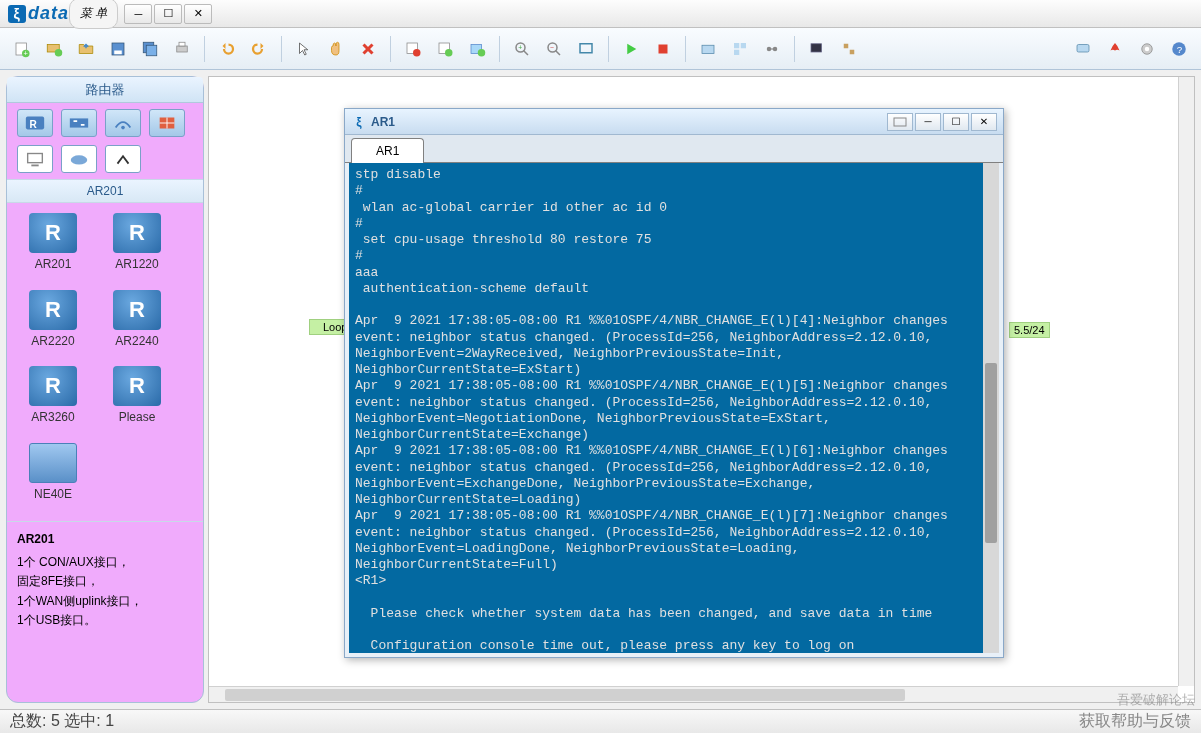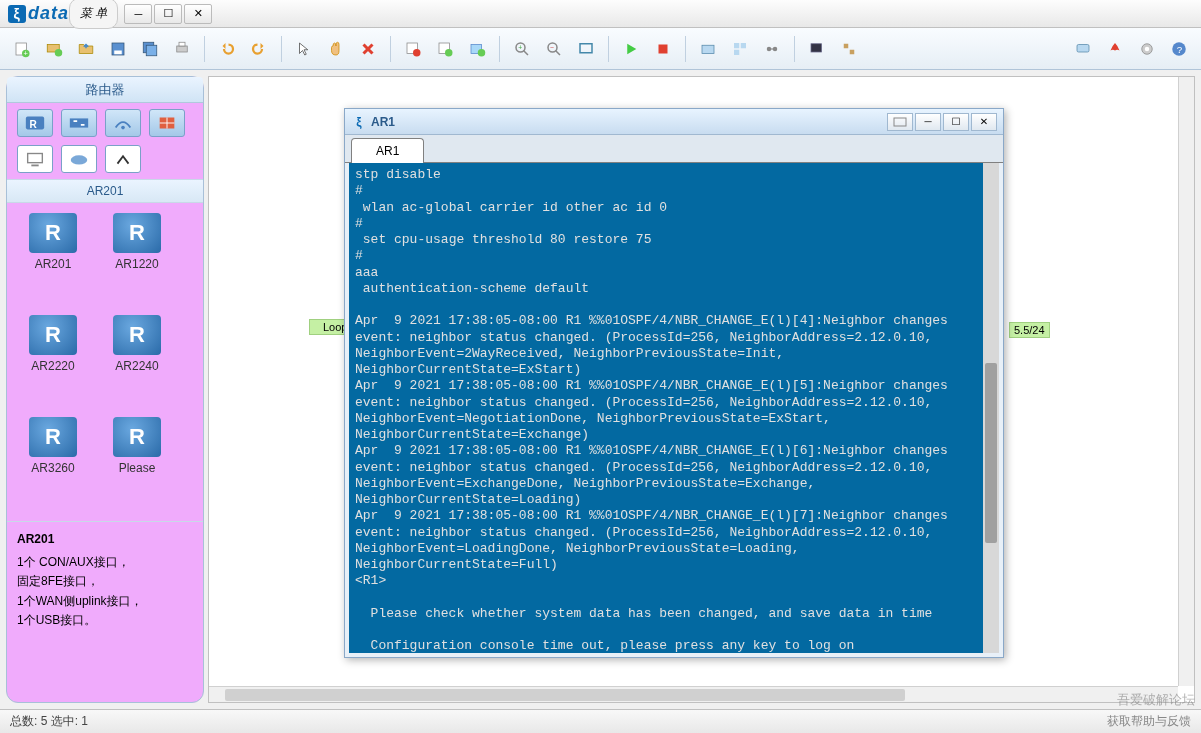--- a/index.html
+++ b/index.html
@@ -49,21 +49,21 @@
 .twin-title .ticon { width: 16px; height: 16px; margin-right: 4px; display:flex; align-items:center; justify-content:center; color:#0b6ab3; font-weight:bold; }
 .twin-title .ttext { color: #2a5a8a; font-weight: bold; flex: 1; }
 .twin-controls { display: flex; gap: 2px; }
 .twin-btn { width: 26px; height: 18px; border: 1px solid #a0b8d0; background: linear-gradient(#fff,#e0e8f0); display: flex; align-items: center; justify-content: center; cursor: pointer; font-size: 10px; }
 .twin-tabs { height: 28px; background: #e0e8f0; display: flex; align-items: flex-end; padding: 0 6px; border-bottom: 1px solid #808080; }
 .twin-tab { padding: 5px 24px; background: #fff; border: 1px solid #808080; border-bottom: none; border-radius: 4px 4px 0 0; margin-bottom: -1px; cursor: pointer; }
 .term-body { position: absolute; top: 54px; left: 4px; right: 4px; bottom: 4px; background: #0369a1; color: #e0e0e0; font-family: "Courier New", monospace; font-size: 13px; padding: 4px 20px 4px 6px; overflow: hidden; white-space: pre-wrap; line-height: 1.25; }
 .term-scroll { position: absolute; right: 0; top: 0; bottom: 0; width: 16px; background: #d8d8d8; }
 .term-thumb { position: absolute; top: 200px; left: 2px; width: 12px; height: 180px; background: #a0a0a0; border-radius: 2px; }
 
-.statusbar { height: 24px; background: linear-gradient(#f8f8f8,#e8e8e8); border-top: 1px solid #c0c0c0; display: flex; align-items: center; padding: 0 10px; font-size: 12px; color: #444; }
+.statusbar { height: 24px; background: linear-gradient(#f8f8f8,#e8e8e8); border-top: 1px solid #c0c0c0; display: flex; align-items: center; padding: 0 10px; font-size: 16px; color: #444; }
 .status-right { margin-left: auto; color: #888; font-family: Liberation Mono, monospace; }
 
 .watermark { position: absolute; right: 6px; bottom: 24px; color: rgba(128,128,128,0.6); font-size: 13px; pointer-events: none; }
 </style>
 </head>
 <body>
 
 <div class="titlebar">
   <div class="logo">
     <span class="logo-icon">ξ</span>
@@ -331,20 +331,26 @@
             <div class="dev-icon">
               <div class="router-icon">R</div>
             </div>
             <div class="device-label">AR3260</div>
           </div>
         <div class="device-item">
             <div class="dev-icon">
               <div class="router-icon">R</div>
             </div>
             <div class="device-label">Please</div>
+          </div>
+        <div class="device-item">
+            <div class="dev-icon">
+              <div class="ne-icon"></div>
+            </div>
+            <div class="device-label">NE40E</div>
           </div>
       </div>
     </div>
     <div class="description">
       <div class="desc-title">AR201</div>
       <div>1个 CON/AUX接口，</div>
       <div>固定8FE接口，</div>
       <div>1个WAN侧uplink接口，</div>
       <div>1个USB接口。</div>
     </div>

